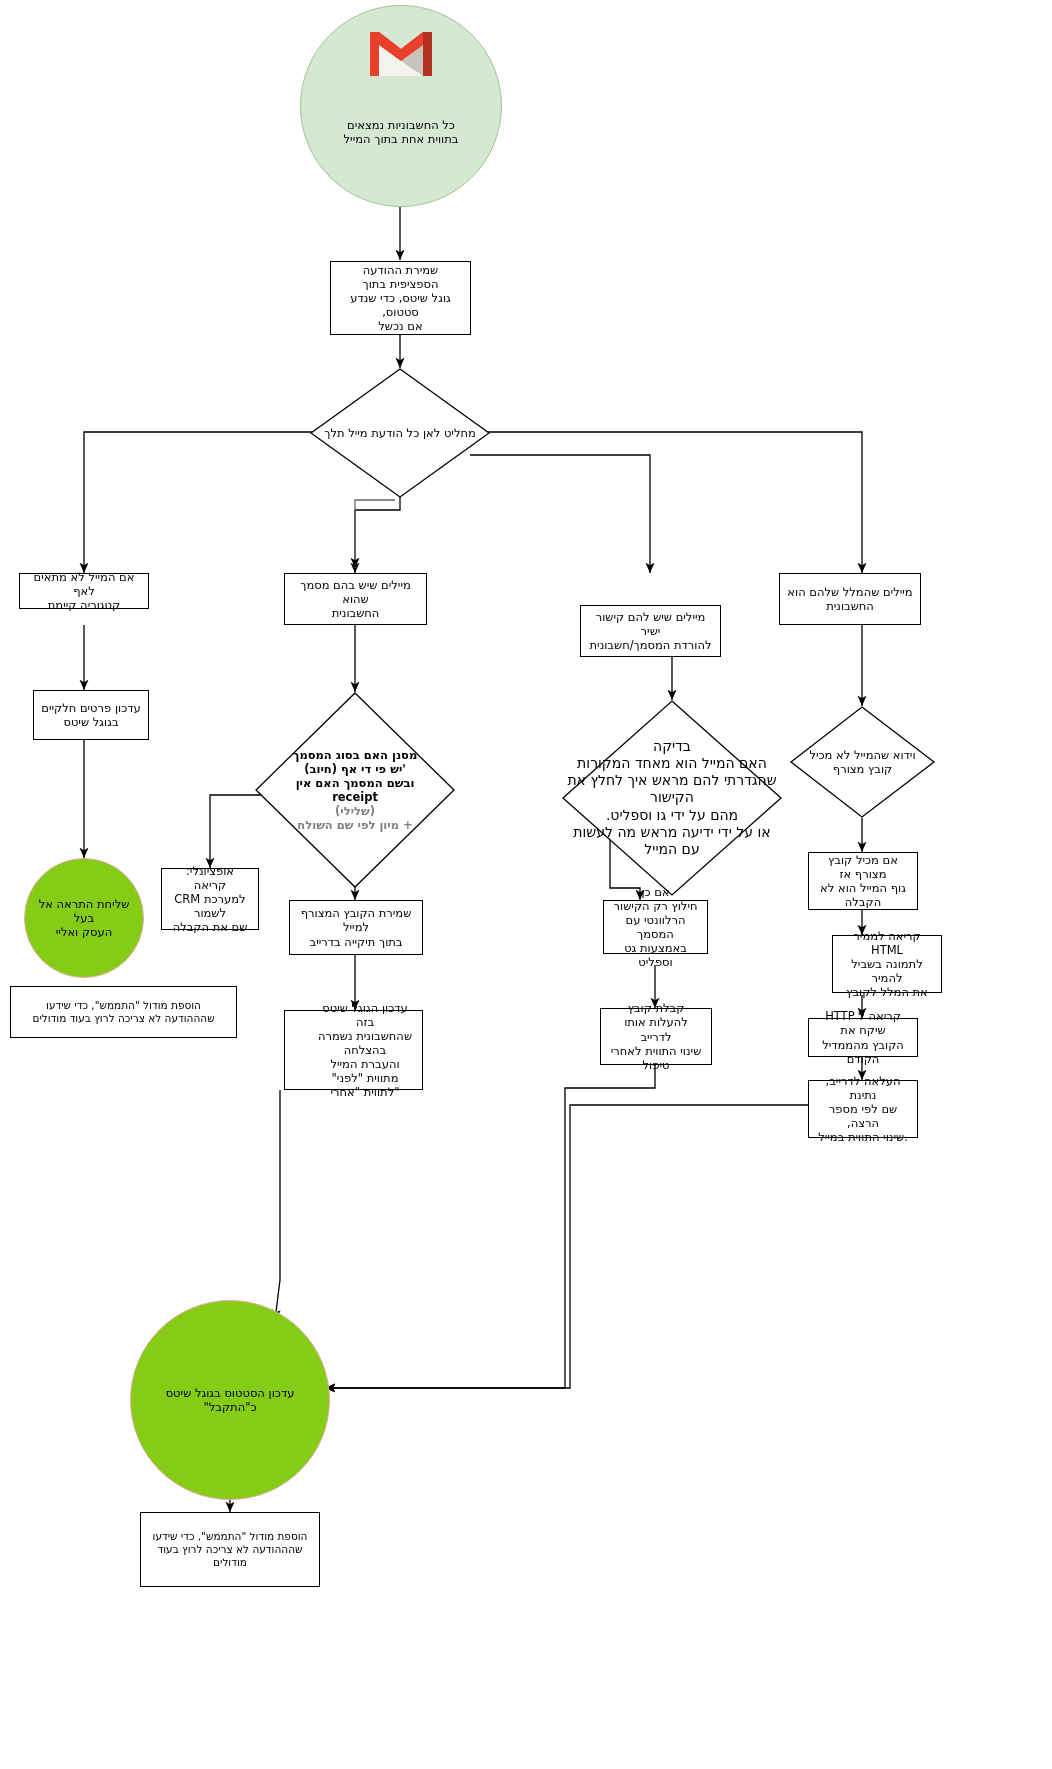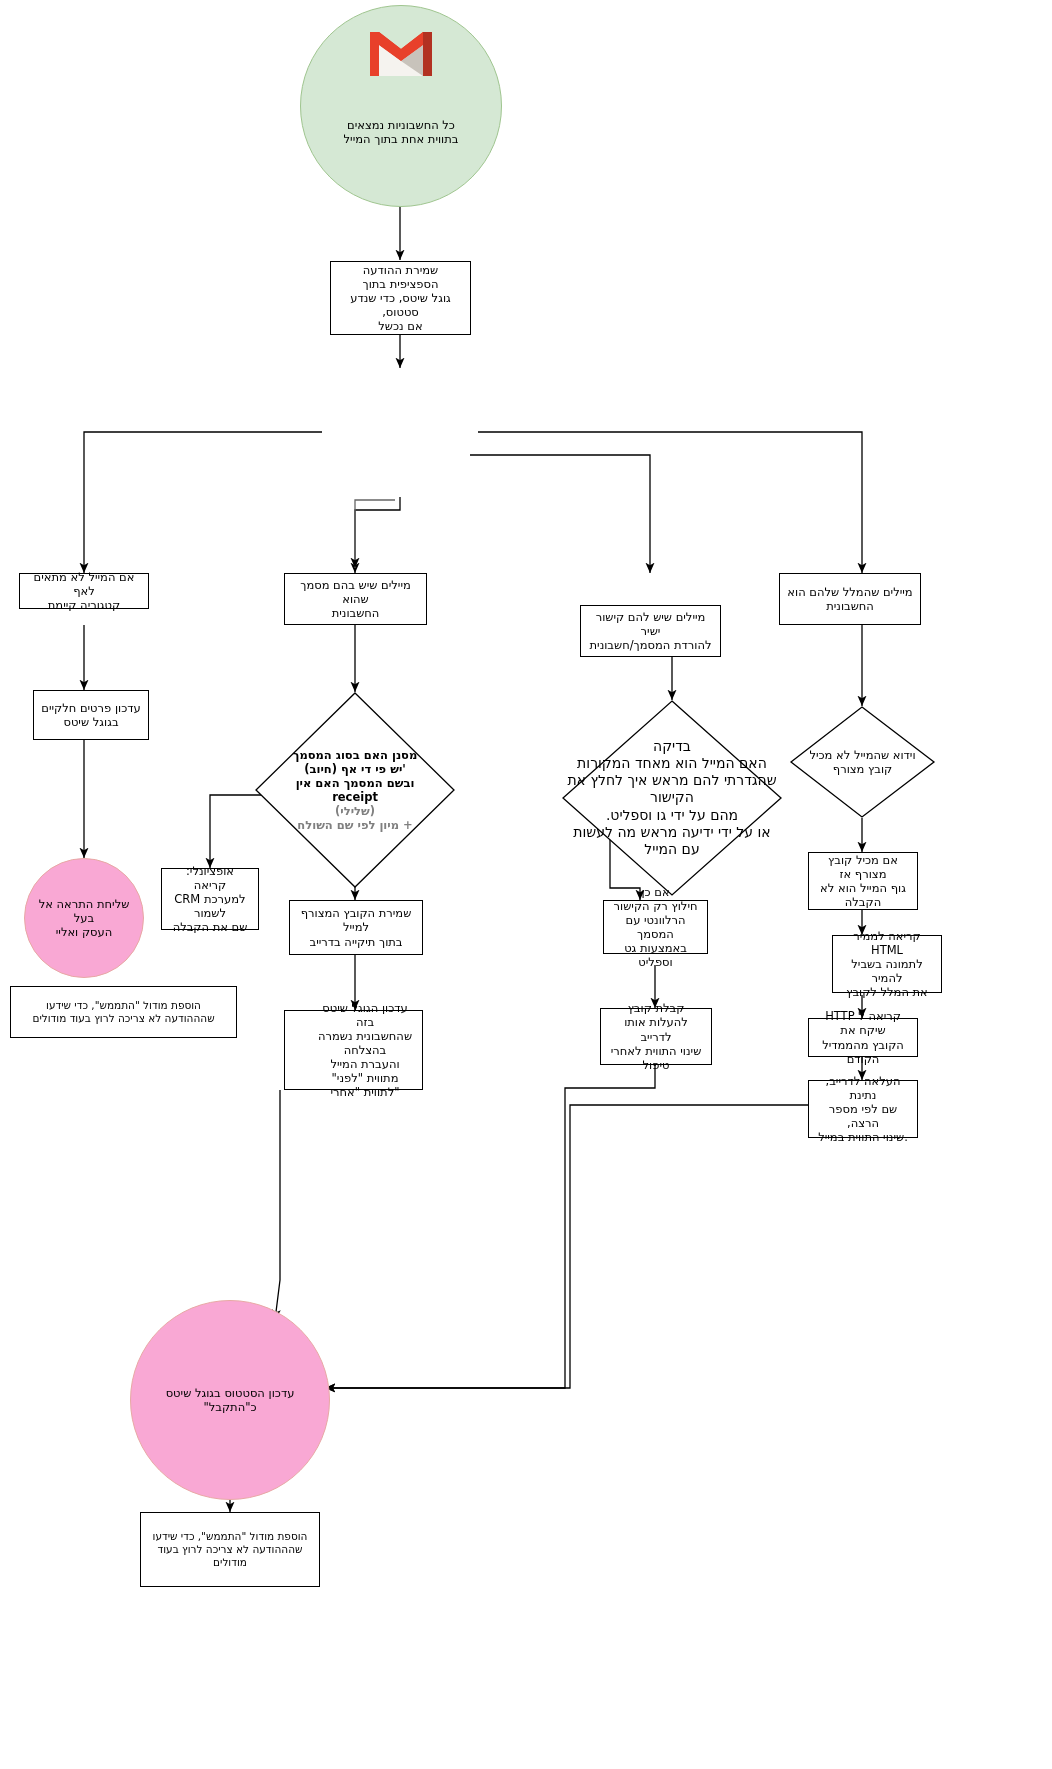--- a/index.html
+++ b/index.html
@@ -42,21 +42,21 @@
   .circle{
     border-radius:50%;
     font-size:11.5px;
     padding:10px;
   }
   .circle.green{
     background:#d5e8d4;
     border:1px solid #9fc58f;
   }
   .circle.red{
-    background:#f9a8d4;
+    background:#84cc16;
     border:1px solid #e8a8a4;
   }
   .diamond-wrap{
     position:absolute;
     z-index:2;
   }
   .diamond-wrap svg{
     position:absolute;
     left:0; top:0;
     overflow:visible;
@@ -168,20 +168,26 @@
       <path d="M13,4 L35,21 L57,4 L57,17 L35,33 L13,17 Z" fill="#e8402a"></path>
     </svg>
   </div>
 
   <div class="node box" style="left:330px; top:261px; width:141px; height:74px;">
     <span>שמירת ההודעה הספציפית בתוך
 גוגל שיטס, כדי שנדע סטטוס,
 אם נכשל</span>
   </div>
 
+  <div class="diamond-wrap" style="left:310px; top:368px; width:180px; height:130px;">
+    <svg width="180" height="130" viewBox="0 0 180 130" xmlns="http://www.w3.org/2000/svg">
+      <polygon points="90,1 179,65 90,129 1,65" fill="#ffffff" stroke="#000" stroke-width="1.3"></polygon>
+    </svg>
+    <div class="diamond-label">מחליט לאן כל הודעת מייל תלך</div>
+  </div>
 
   <div class="node box" style="left:19px; top:573px; width:130px; height:36px;">
     <span>אם המייל לא מתאים לאף
 קטגוריה קיימת</span>
   </div>
 
   <div class="node box" style="left:284px; top:573px; width:143px; height:52px;">
     <span>מיילים שיש בהם מסמך שהוא
 החשבונית</span>
   </div>

